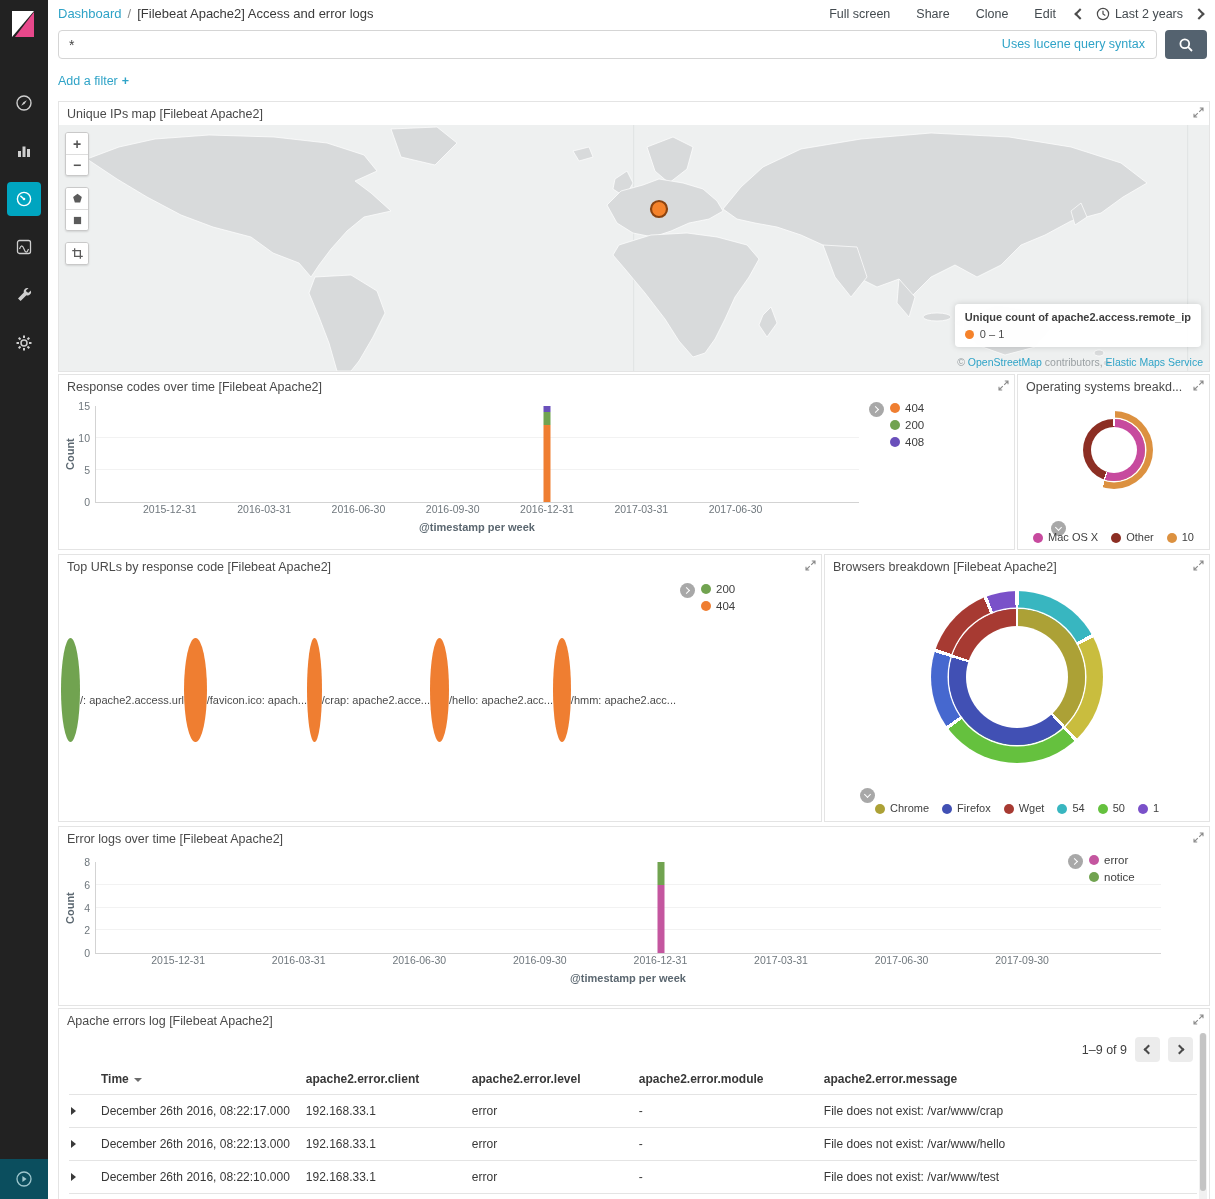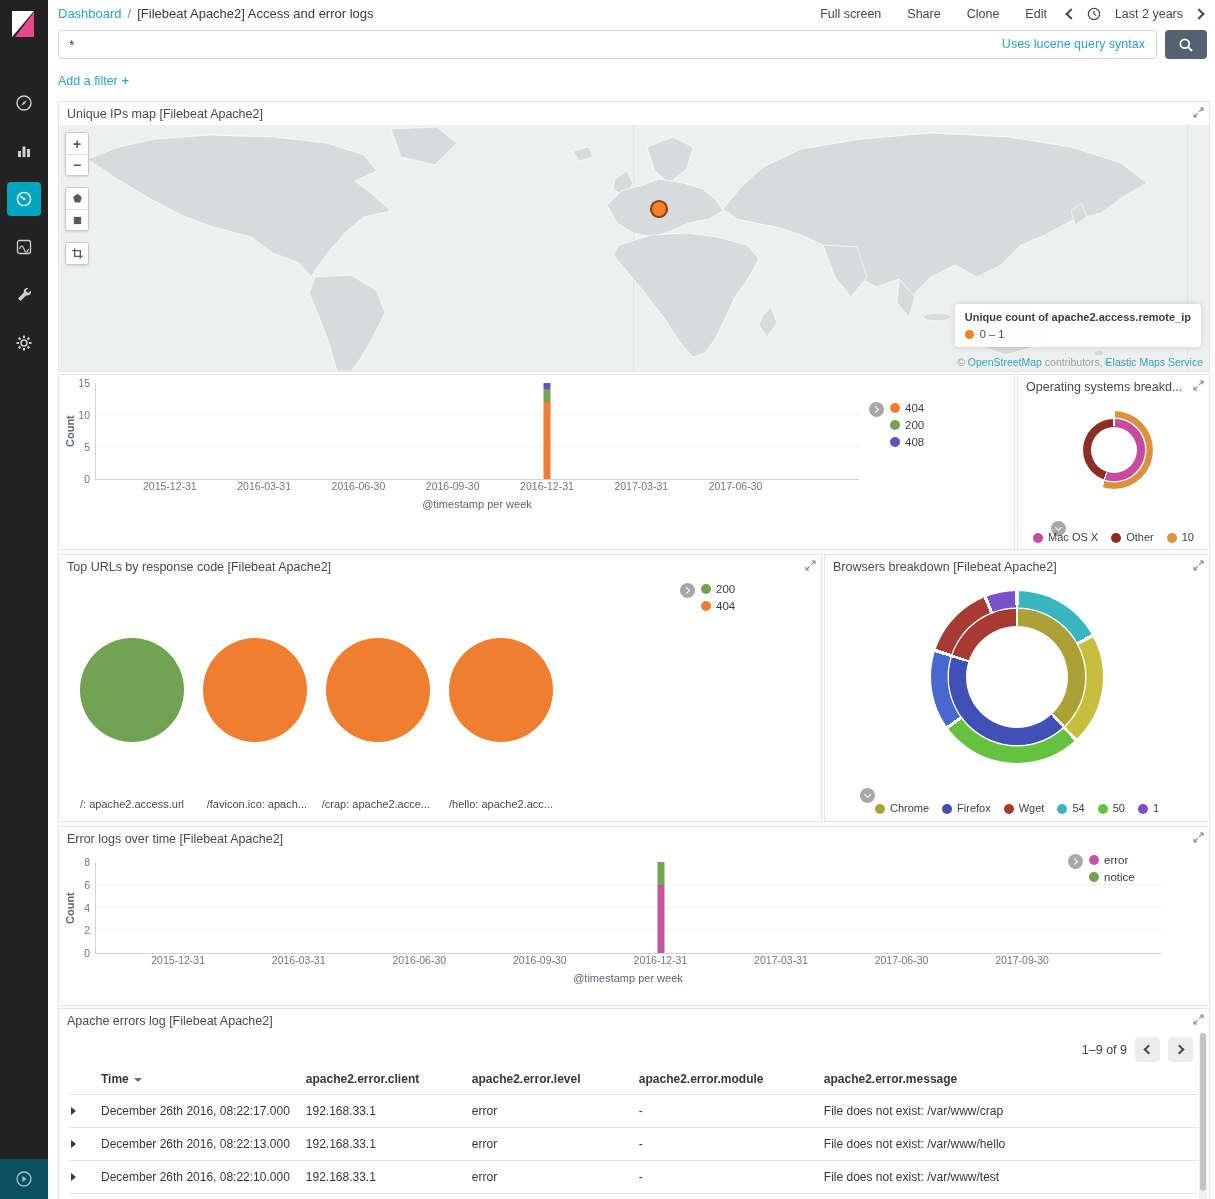--- a/index.html
+++ b/index.html
@@ -22,21 +22,21 @@
   .breadcrumb{flex:1;display:flex;gap:6px;align-items:center;font-size:13px;color:#8a8a8a}
   .bc-link{color:#2fa3c7;cursor:pointer}
   .bc-current{color:#3a3a3a}
   .top-actions{display:flex;gap:26px;font-size:12.5px;color:#434a4f}
   .action{cursor:pointer}
   .timepicker{display:flex;align-items:center;gap:10px;margin-left:18px;font-size:12.5px;color:#434a4f}
   .chev{display:inline-block;width:8px;height:8px;border-left:2px solid #4c4c4c;border-bottom:2px solid #4c4c4c}
   .chev.left{transform:rotate(45deg)}
   .chev.right{transform:rotate(225deg)}
   .chevbtn{background:none;border:none;cursor:pointer;padding:2px}
-  .tplabel{display:flex;align-items:center;gap:14px;cursor:pointer}
+  .tplabel{display:flex;align-items:center;gap:5px;cursor:pointer}
 
   .querybar{display:flex;align-items:center;padding:3px 8px 6px 10px;gap:8px}
   .qwrap{flex:1;position:relative}
   .qinput{width:100%;height:29px;border:1px solid #d5d5d5;border-radius:4px;padding:0 175px 0 10px;font-size:14px;color:#444;font-family:inherit;outline:none}
   .syntax{position:absolute;right:12px;top:7px;color:#2fa3c7;font-size:12.5px;cursor:pointer}
   .search-btn{flex:0 0 42px;height:29px;background:#54626f;border:none;border-radius:4px;display:flex;align-items:center;justify-content:center;cursor:pointer}
 
   .filterbar{padding:9px 10px 9px;font-size:12.5px}
   .addfilter{color:#2fa3c7;cursor:pointer}
   .plus{color:#2fa3c7;font-weight:700;margin-left:4px}
@@ -74,21 +74,21 @@
   .pa-response{left:36px;right:155px;top:8px}
   .pa-errors{left:36px;right:48px;top:12px}
   .plot{position:relative;height:97px;border-left:1px solid #d3d3d3;border-bottom:1px solid #d3d3d3}
   .pa-errors .plot{height:92px}
   .gridline{position:absolute;left:0;right:0;height:1px;background:#f2f2f2}
   .yticks{position:absolute;left:-36px;width:30px;top:0;bottom:0}
   .ytick{position:absolute;right:0;transform:translateY(50%);font-size:10.5px;color:#6f777d}
   .barseg{position:absolute;width:7px;transform:translateX(-50%)}
   .xticks{position:relative;height:14px;}
   .xtick{position:absolute;top:0;transform:translateX(-50%);font-size:10.5px;color:#6f777d;white-space:nowrap}
-  .xtitle{text-align:center;margin-top:4px;font-size:11px;font-weight:400;color:#5b6770}
+  .xtitle{text-align:center;margin-top:4px;font-size:11px;font-weight:700;color:#5b6770}
 
   
   .ltoggle{width:15px;height:15px;border-radius:50%;background:#a8a8a8;display:flex;align-items:center;justify-content:center;cursor:pointer;flex:0 0 15px}
   .lchev{width:5px;height:5px;border-top:1.6px solid #fff;border-right:1.6px solid #fff;transform:rotate(45deg);margin-left:-2px}
   .lchev.down{transform:rotate(135deg);margin-left:0;margin-top:-2px}
   .legend-col{position:absolute;display:flex;gap:6px;align-items:flex-start;font-size:11.5px;color:#404040}
   .legend-col li{display:flex;align-items:center;gap:5px;margin-bottom:5px;cursor:pointer}
   .ldot{width:10px;height:10px;border-radius:50%;flex:0 0 10px}
   .legend-response{left:810px;top:27px}
   .legend-errors{left:1009px;top:27px}
@@ -106,21 +106,21 @@
   .donut-lg{width:172px;height:172px;top:36px}
   .ring-inner{position:absolute;border-radius:50%;box-shadow:0 0 0 1.5px #fff}
   .donut-sm .ring-inner{inset:8px}
   .donut-lg .ring-inner{inset:18px}
   .hole{position:absolute;border-radius:50%;background:#fff}
   .donut-sm .hole{inset:8px}
   .donut-lg .hole{inset:17px}
 
   
   .pies{display:flex;padding-left:2px;margin-top:60px}
-  .pie-cell{width:123px;display:flex;flex-direction:column;align-items:flex-end}
+  .pie-cell{width:123px;display:flex;align-items:flex-start}
   .pie-circle{width:104px;height:104px;border-radius:50%;cursor:pointer}
   .pie-label{margin-top:56px;font-size:11px;color:#4a4a4a;white-space:nowrap}
 
   .panel-os,.panel-response{height:176px}
   .panel-urls,.panel-browsers{height:268px}
   .panel-errors{height:180px}
   .panel-table{height:222px}
 
   
   .pagrow{display:flex;justify-content:flex-end;align-items:center;gap:8px;padding:5px 16px 5px;font-size:12.5px;color:#3f3f3f}
@@ -324,20 +324,28 @@
             </div>
           </div>
           <div class="attribution">
             <span>© </span><span class="alink">OpenStreetMap</span><span> contributors, </span><span class="alink">Elastic Maps Service</span>
           </div>
         </div>
       </section>
 
       <div class="prow">
         <section class="panel panel-response" style="flex:0 0 957px">
+          <div class="ptitle-row">
+            <span class="ptitle">Response codes over time [Filebeat Apache2]</span>
+            <span class="expand">
+              <svg width="11" height="11" viewBox="0 0 11 11">
+                  <path d="M6.8 1H10v3.2M10 1 6.2 4.8M4.2 10H1V6.8M1 10l3.8-3.8" stroke="#8b8b8b" stroke-width="1.1" fill="none"></path>
+                </svg>
+            </span>
+          </div>
           <div class="vis" id="vis-response">
             <div class="ytitle yt-response">Count</div>
             <div class="plot-area pa-response">
               <div class="plot">
                 <div class="yticks">
                     <span class="ytick" style="bottom: 0%;">0</span>
                     <span class="ytick" style="bottom: 33.3333%;">5</span>
                     <span class="ytick" style="bottom: 66.6667%;">10</span>
                     <span class="ytick" style="bottom: 100%;">15</span>
                   </div>
@@ -448,20 +456,24 @@
                 <div class="pie-circle" style="background: rgb(239, 126, 49);"></div>
                 <div class="pie-label">/favicon.ico: apach...</div>
               </div>
               <div class="pie-cell">
                 <div class="pie-circle" style="background: rgb(239, 126, 49);"></div>
                 <div class="pie-label">/crap: apache2.acce...</div>
               </div>
               <div class="pie-cell">
                 <div class="pie-circle" style="background: rgb(239, 126, 49);"></div>
                 <div class="pie-label">/hello: apache2.acc...</div>
+              </div>
+              <div class="pie-cell">
+                <div class="pie-circle" style="background: rgb(239, 126, 49);"></div>
+                <div class="pie-label">/hmm: apache2.acc...</div>
               </div>
             </div>
         </section>
 
         <section class="panel panel-browsers" style="flex:1">
           <div class="ptitle-row">
             <span class="ptitle">Browsers breakdown [Filebeat Apache2]</span>
             <span class="expand">
               <svg width="11" height="11" viewBox="0 0 11 11">
                   <path d="M6.8 1H10v3.2M10 1 6.2 4.8M4.2 10H1V6.8M1 10l3.8-3.8" stroke="#8b8b8b" stroke-width="1.1" fill="none"></path>

